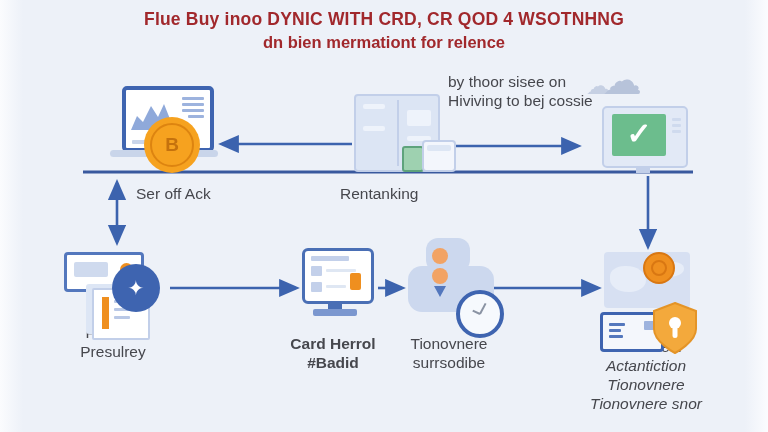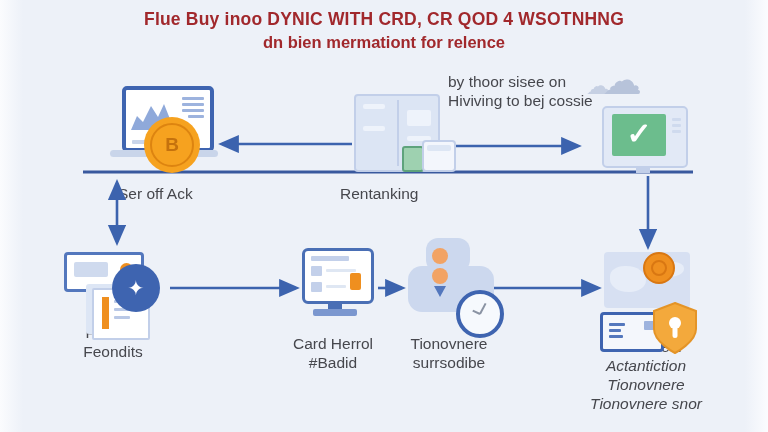--- a/index.html
+++ b/index.html
@@ -139,51 +139,51 @@
   <div class="abs icon cloud2">☁</div>
   <div class="abs icon cloud1">☁</div>
   <div class="abs icon mon1">
     <div class="mon1-screen">✓</div>
     <i class="mon1-r" style="top:10px;"></i>
     <i class="mon1-r" style="top:16px;"></i>
     <i class="mon1-r" style="top:22px;"></i>
   </div>
   <div class="abs icon mon1-stand"></div>
 
-  <div class="abs lbl" style="left:118px;top:184px;">Ser off Ack</div>
+  <div class="abs lbl" style="left:136px;top:184px;">Ser off Ack</div>
   <div class="abs lbl" style="left:340px;top:184px;">Rentanking</div>
 
   <div class="abs icon card1">
     <i class="card1-g"></i>
     <i class="card1-o"></i>
   </div>
   <div class="abs icon doc-back"></div>
   <div class="abs icon doc">
     <i class="doc-bar"></i>
     <i class="doc-ln" style="top:10px;"></i>
     <i class="doc-ln" style="top:18px;"></i>
     <i class="doc-ln" style="top:26px;width:16px;"></i>
   </div>
   <div class="abs pay-circle">✦</div>
   <div class="abs lbl center" style="left:48px;top:323px;width:130px;">
     <div>Pramter</div>
-    <div>Feondits</div>
+    <div>Presulrey</div>
   </div>
 
   <div class="abs icon mon2">
     <i class="mon2-h"></i>
     <i class="mon2-sq" style="top:15px;"></i>
     <i class="mon2-ln" style="top:18px;"></i>
     <i class="mon2-sq" style="top:31px;"></i>
     <i class="mon2-ln" style="top:34px;width:20px;"></i>
     <i class="mon2-o"></i>
   </div>
   <div class="abs icon mon2-stand"></div>
   <div class="abs icon mon2-base"></div>
-  <div class="abs lbl center" style="left:266px;top:334px;width:134px;">
+  <div class="abs lbl center" style="left:266px;top:334px;width:134px;font-weight:bold;">
     <div>Card Herrol</div>
     <div>#Badid</div>
   </div>
 
   <div class="abs icon p-head"></div>
   <div class="abs icon p-torso"></div>
   <div class="abs icon p-face" style="left:432px;top:248px;"></div>
   <div class="abs icon p-face" style="left:432px;top:268px;"></div>
   <div class="abs icon p-mark"></div>
   <div class="abs clock">

